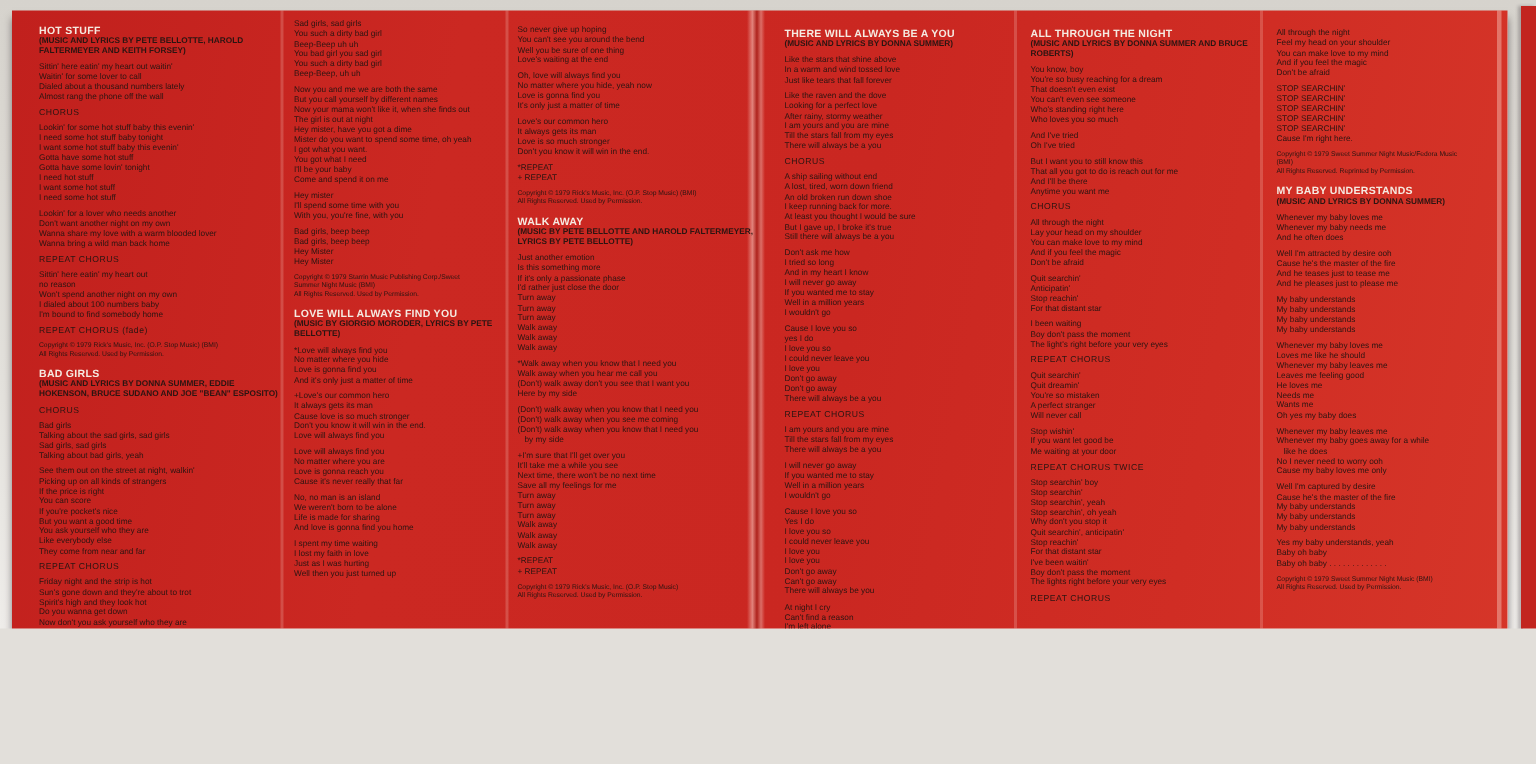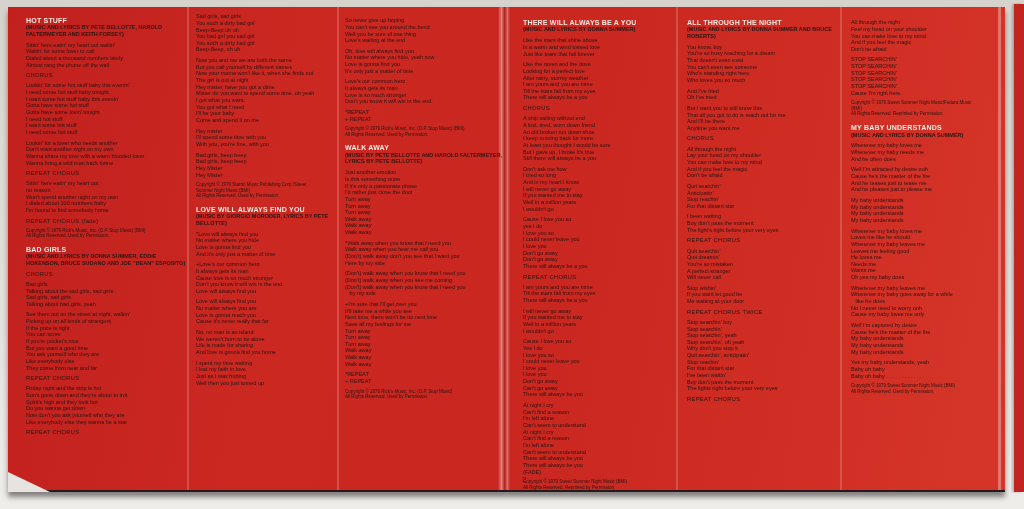--- a/index.html
+++ b/index.html
@@ -1,21 +1,21 @@
 <!DOCTYPE html>
 <html style="--red: #cc2a23; --ink: #2b1512; --title: #f5eae1; --table: #e2dfda;"><head>
 <meta charset="utf-8">
 <style>
   :root{
     --red:#cc2a23; --ink:#2b1512; --title:#f5eae1; --table:#e2dfda;
   }
   *{box-sizing:border-box;}
   html,body{margin:0;padding:0;}
   body{font-family:"Liberation Sans", sans-serif; background:var(--table);}
-  .scene{position:relative;width:1024px;height:509px;overflow:hidden;
+  .scene{position:relative;width:1024px;height:419px;overflow:hidden;
     background:linear-gradient(180deg,#d6d3cd 0%,#dcd9d3 25%,#e3e1dc 60%,#efedea 100%);}
   .sheet{position:absolute;left:8px;top:7px;width:997px;height:485px;
     background:linear-gradient(100deg,#c1201d 0%,#cb2822 28%,#ca2721 55%,#d02d24 78%,#d63629 100%);
     box-shadow:0 5px 5px rgba(48,38,42,0.55);
     border-bottom:2px solid #241b1c;}
   .crease{position:absolute;top:0;height:100%;width:2px;background:rgba(255,235,225,0.20);}
   .crease.c1{left:179px;}
   .crease.c2{left:329px;}
   .crease.c4{left:668px;}
   .crease.c5{left:832px;}

